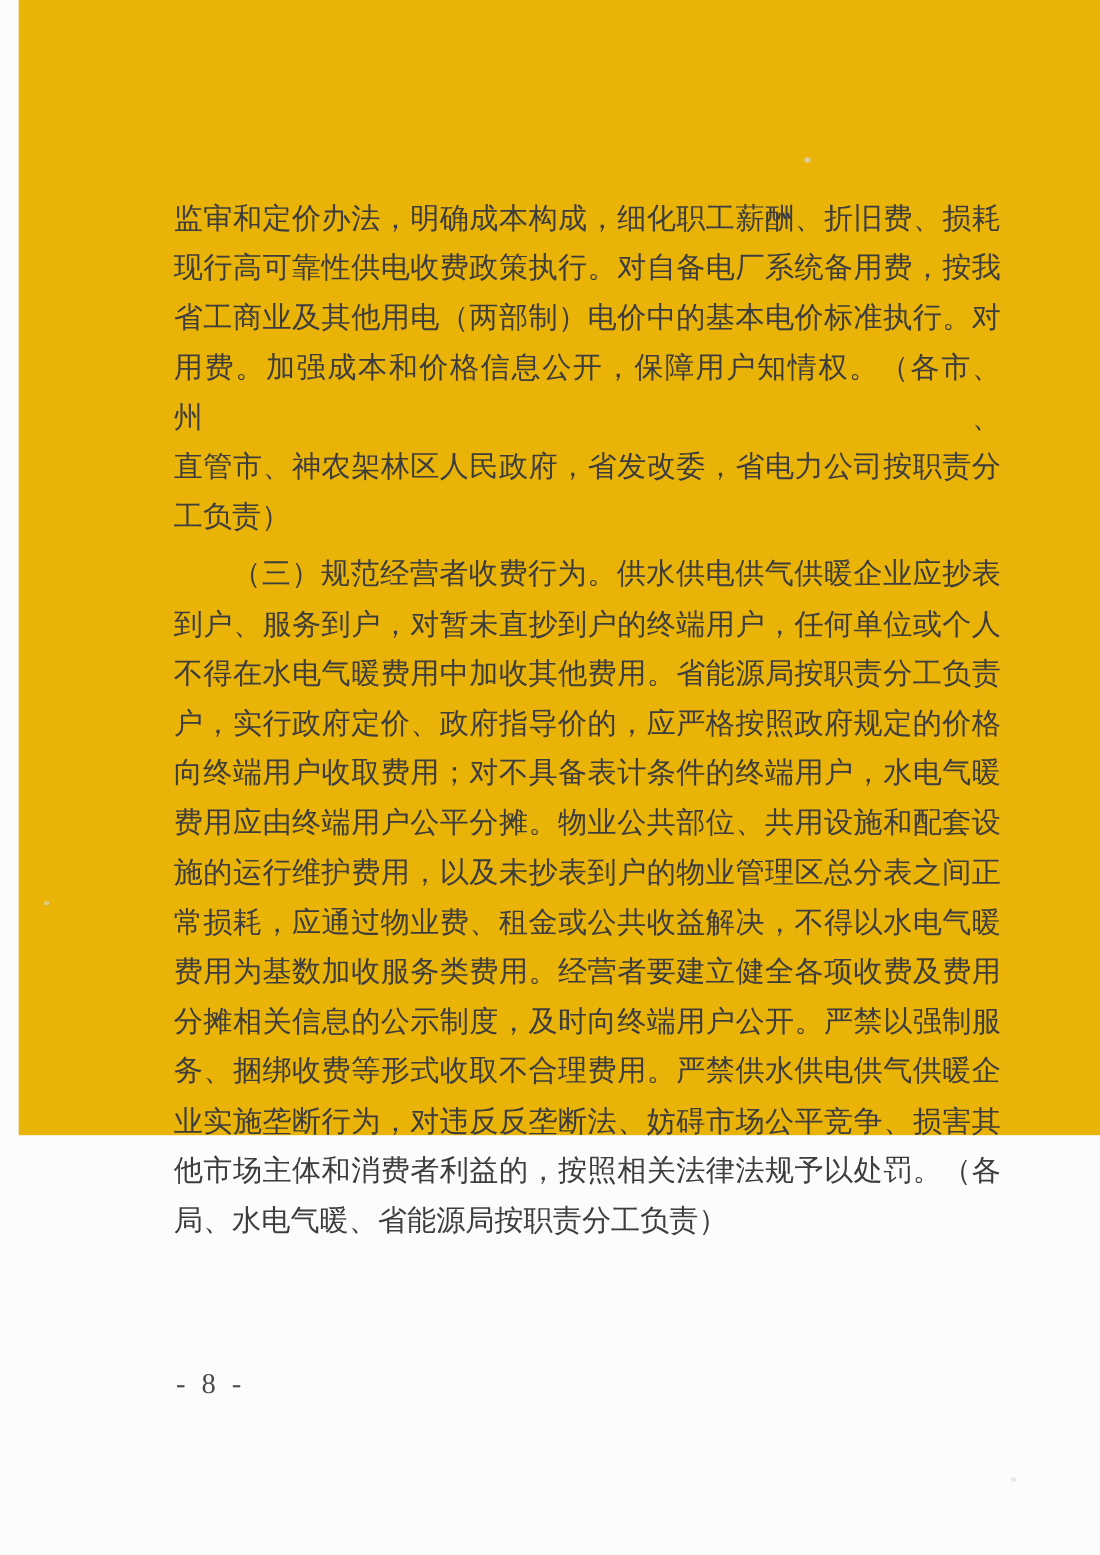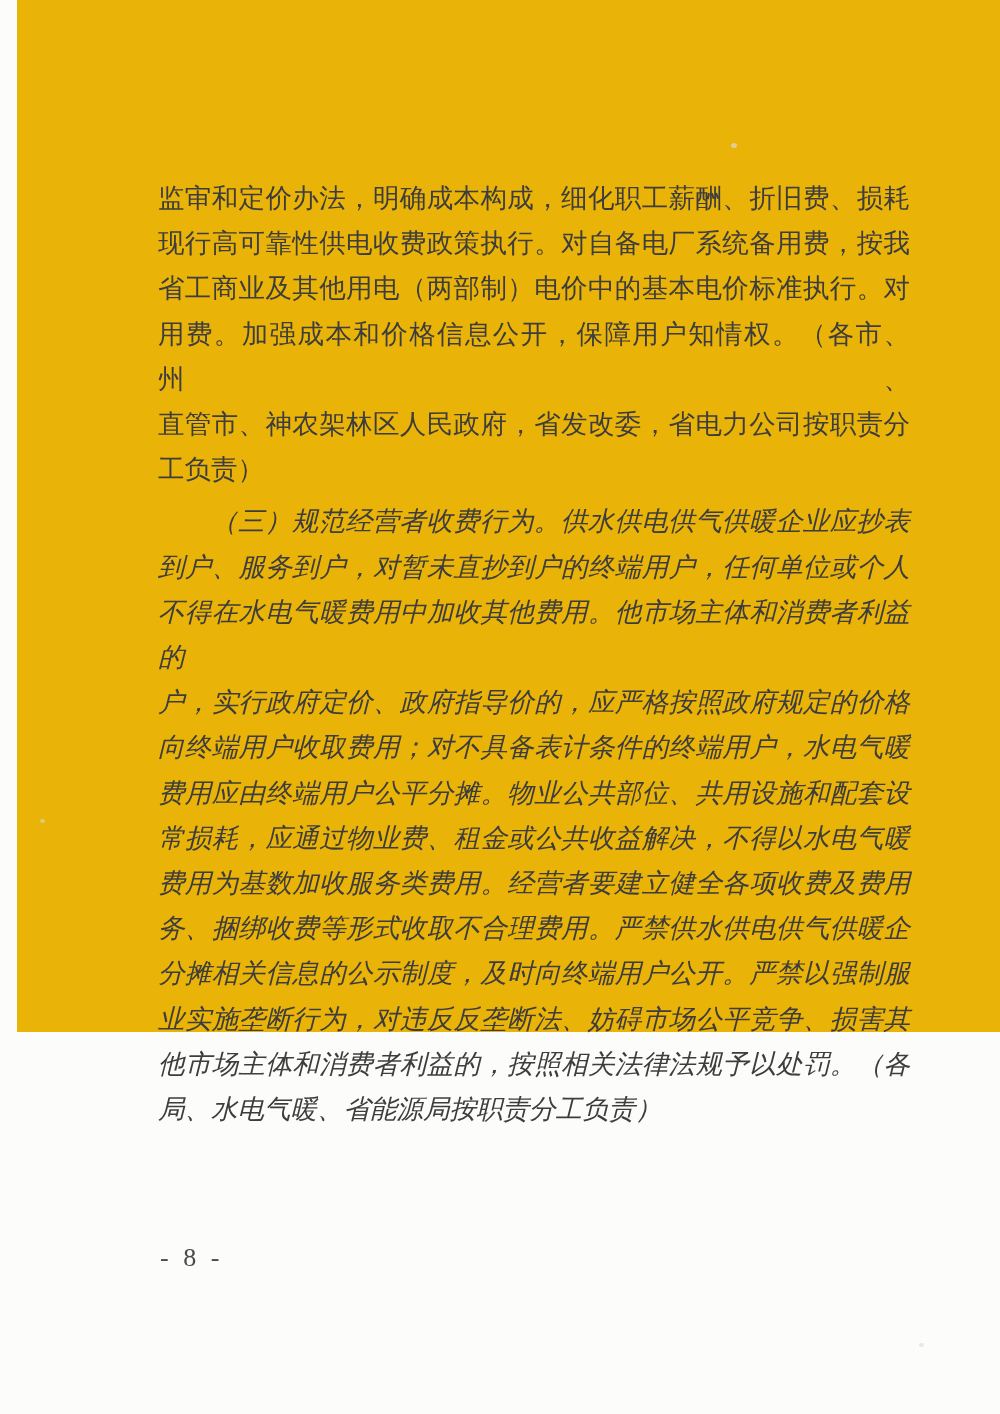--- a/index.html
+++ b/index.html
@@ -25,21 +25,20 @@
     left: 141px;
     top: 176px;
     width: 752px;
     font-size: 26.5px;
     line-height: 45.2px;
     color: #3d3d3d;
     letter-spacing: 0;
   }
   .paragraph + .paragraph {
     margin-top: 7px;
-    font-style: italic;
   }
   .line {
     text-align: justify;
     text-align-last: justify;
     white-space: normal;
   }
   .line.para-end {
     text-align: right;
     text-align-last: left;
   }
@@ -72,28 +71,29 @@
         <div class="line">监审和定价办法，明确成本构成，细化职工薪酬、折旧费、损耗</div>
         <div class="line">现行高可靠性供电收费政策执行。对自备电厂系统备用费，按我</div>
         <div class="line">省工商业及其他用电（两部制）电价中的基本电价标准执行。对</div>
         <div class="line">用费。加强成本和价格信息公开，保障用户知情权。（各市、州、</div>
         <div class="line">直管市、神农架林区人民政府，省发改委，省电力公司按职责分</div>
         <div class="line para-end">工负责）</div>
       </div>
       <div class="paragraph indented">
         <div class="line first">（三）规范经营者收费行为。供水供电供气供暖企业应抄表</div>
         <div class="line">到户、服务到户，对暂未直抄到户的终端用户，任何单位或个人</div>
-        <div class="line">不得在水电气暖费用中加收其他费用。他市场主体和消费者利益的</div>
+        <div class="line">不得在水电气暖费用中加收其他费用。省能源局按职责分工负责</div>
         <div class="line">户，实行政府定价、政府指导价的，应严格按照政府规定的价格</div>
         <div class="line">向终端用户收取费用；对不具备表计条件的终端用户，水电气暖</div>
         <div class="line">费用应由终端用户公平分摊。物业公共部位、共用设施和配套设</div>
+        <div class="line">施的运行维护费用，以及未抄表到户的物业管理区总分表之间正</div>
         <div class="line">常损耗，应通过物业费、租金或公共收益解决，不得以水电气暖</div>
         <div class="line">费用为基数加收服务类费用。经营者要建立健全各项收费及费用</div>
+        <div class="line">分摊相关信息的公示制度，及时向终端用户公开。严禁以强制服</div>
         <div class="line">务、捆绑收费等形式收取不合理费用。严禁供水供电供气供暖企</div>
-        <div class="line">分摊相关信息的公示制度，及时向终端用户公开。严禁以强制服</div>
         <div class="line">业实施垄断行为，对违反反垄断法、妨碍市场公平竞争、损害其</div>
         <div class="line">他市场主体和消费者利益的，按照相关法律法规予以处罚。（各</div>
         <div class="line para-end">局、水电气暖、省能源局按职责分工负责）</div>
       </div>
     </div>
   <div class="page-number">- 8 -</div>
   <div class="speck s1"></div>
   <div class="speck s2"></div>
   <div class="speck s3"></div>
 </div>

